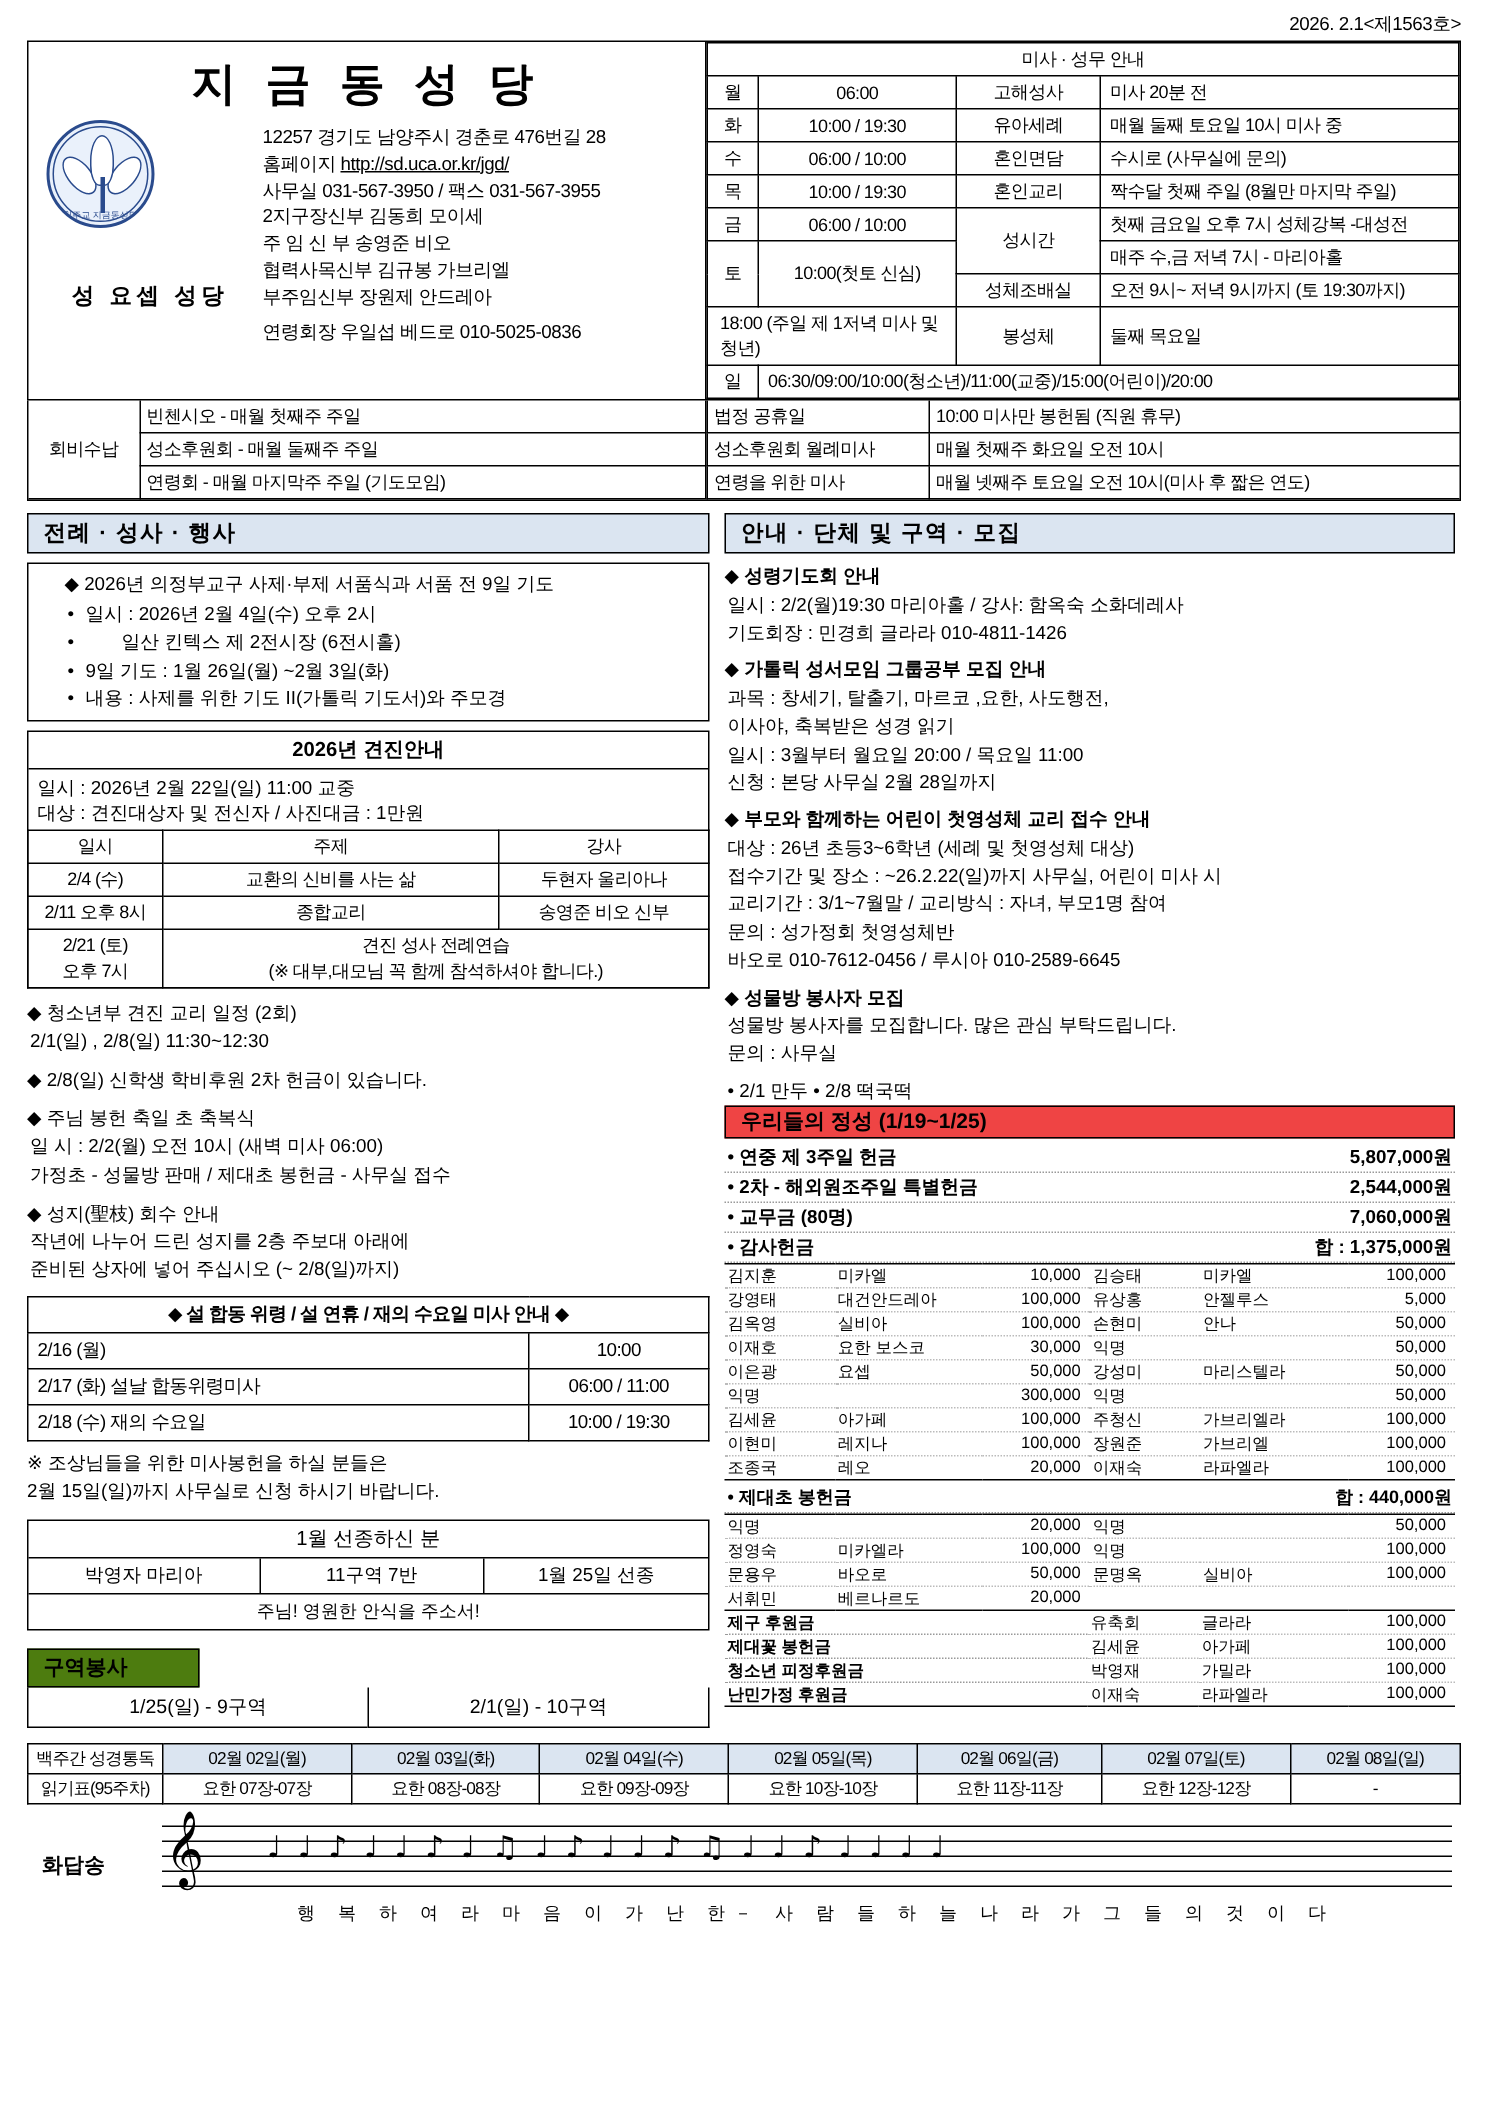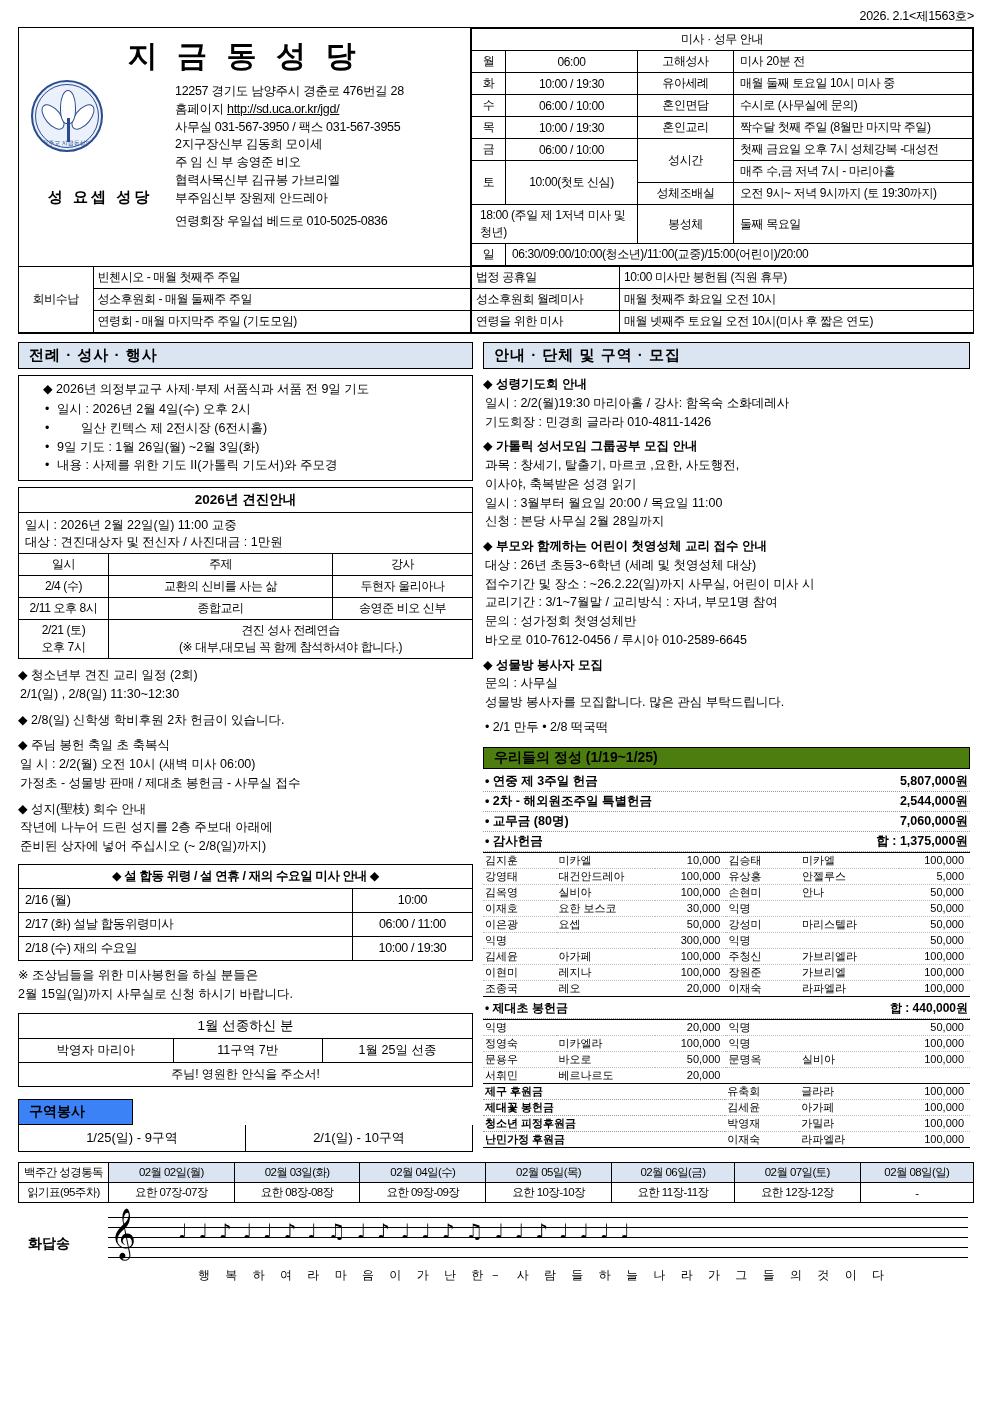--- a/index.html
+++ b/index.html
@@ -98,32 +98,32 @@
   .note { font-size:12.5px; line-height:1.5; margin-top:5px;}
 
   .sel-box { border:1px solid #000; margin-top:10px;}
   .sel-box .t { text-align:center; border-bottom:1px solid #000; padding:3px; font-size:13.5px;}
   .sel-box table { width:100%; font-size:12.5px;}
   .sel-box td { padding:3px 4px; text-align:center; border-right:1px solid #000;}
   .sel-box td:last-child { border-right:none;}
   .sel-box .pray { text-align:center; padding:3px; border-top:1px solid #000;}
 
   .gu-box { margin-top:12px;}
-  .gu-head { background:#3b82f6; border:1px solid #000; padding:3px 10px; font-size:14px; font-weight:bold; width:115px;}
+  .gu-head { background:#4d7c0f; border:1px solid #000; padding:3px 10px; font-size:14px; font-weight:bold; width:115px;}
   .gu-tbl { width:100%; font-size:13px; border:1px solid #000; border-top:none;}
   .gu-tbl td { padding:4px; text-align:center; }
   .gu-tbl td.sep { border-left:1px solid #000;}
 
   
   .r-item { font-size:12.5px; line-height:1.5; margin-top:6px;}
   .r-item .h:before { content:"◆ "; }
   .r-item .h { font-weight:bold; }
   .r-item .ln { padding-left:2px;}
 
-  .jung-head { background:#4d7c0f; border:1px solid #000; padding:1px 10px; font-size:14px; font-weight:bold; margin-top:10px;}
+  .jung-head { background:#ef4444; border:1px solid #000; padding:1px 10px; font-size:14px; font-weight:bold; }
   .don-list { font-size:12.5px; margin-top:3px;}
   .don-row { display:flex; justify-content:space-between; border-bottom:1px dotted #999; padding:1px 2px;}
   .don-row .lbl:before { content:"• "; font-weight:bold;}
   .don-row .lbl { font-weight:bold;}
   .don-row .amt { font-weight:bold;}
   .names { width:100%; font-size:11px; border-top:1px solid #000; border-bottom:1px solid #000;}
   .names td { padding:0px 2px; border-bottom:1px dotted #bbb; }
   .names td.n { width:58px;}
   .names td.b { width:78px;}
   .names td.a { width:56px; text-align:right; padding-right:6px;}
@@ -407,22 +407,22 @@
         <div class="h">부모와 함께하는 어린이 첫영성체 교리 접수 안내</div>
         <div class="ln">대상 : 26년 초등3~6학년 (세례 및 첫영성체 대상)</div>
         <div class="ln">접수기간 및 장소 : ~26.2.22(일)까지 사무실, 어린이 미사 시</div>
         <div class="ln">교리기간 : 3/1~7월말  / 교리방식 : 자녀, 부모1명 참여</div>
         <div class="ln">문의 : 성가정회 첫영성체반</div>
         <div class="ln">           바오로 010-7612-0456 / 루시아 010-2589-6645</div>
       </div>
 
       <div class="r-item">
         <div class="h">성물방 봉사자 모집</div>
+        <div class="ln">성물방 봉사자를 모집합니다. 많은 관심 부탁드립니다.</div>
         <div class="ln">문의 : 사무실</div>
-        <div class="ln">성물방 봉사자를 모집합니다. 많은 관심 부탁드립니다.</div>
       </div>
 
       <div class="r-item">
         <div class="ln ind">• 2/1 만두   •  2/8 떡국떡</div>
       </div>
 
       <div class="jung-head">우리들의 정성 (1/19~1/25)</div>
 
       <div class="don-list">
         <div class="don-row">

